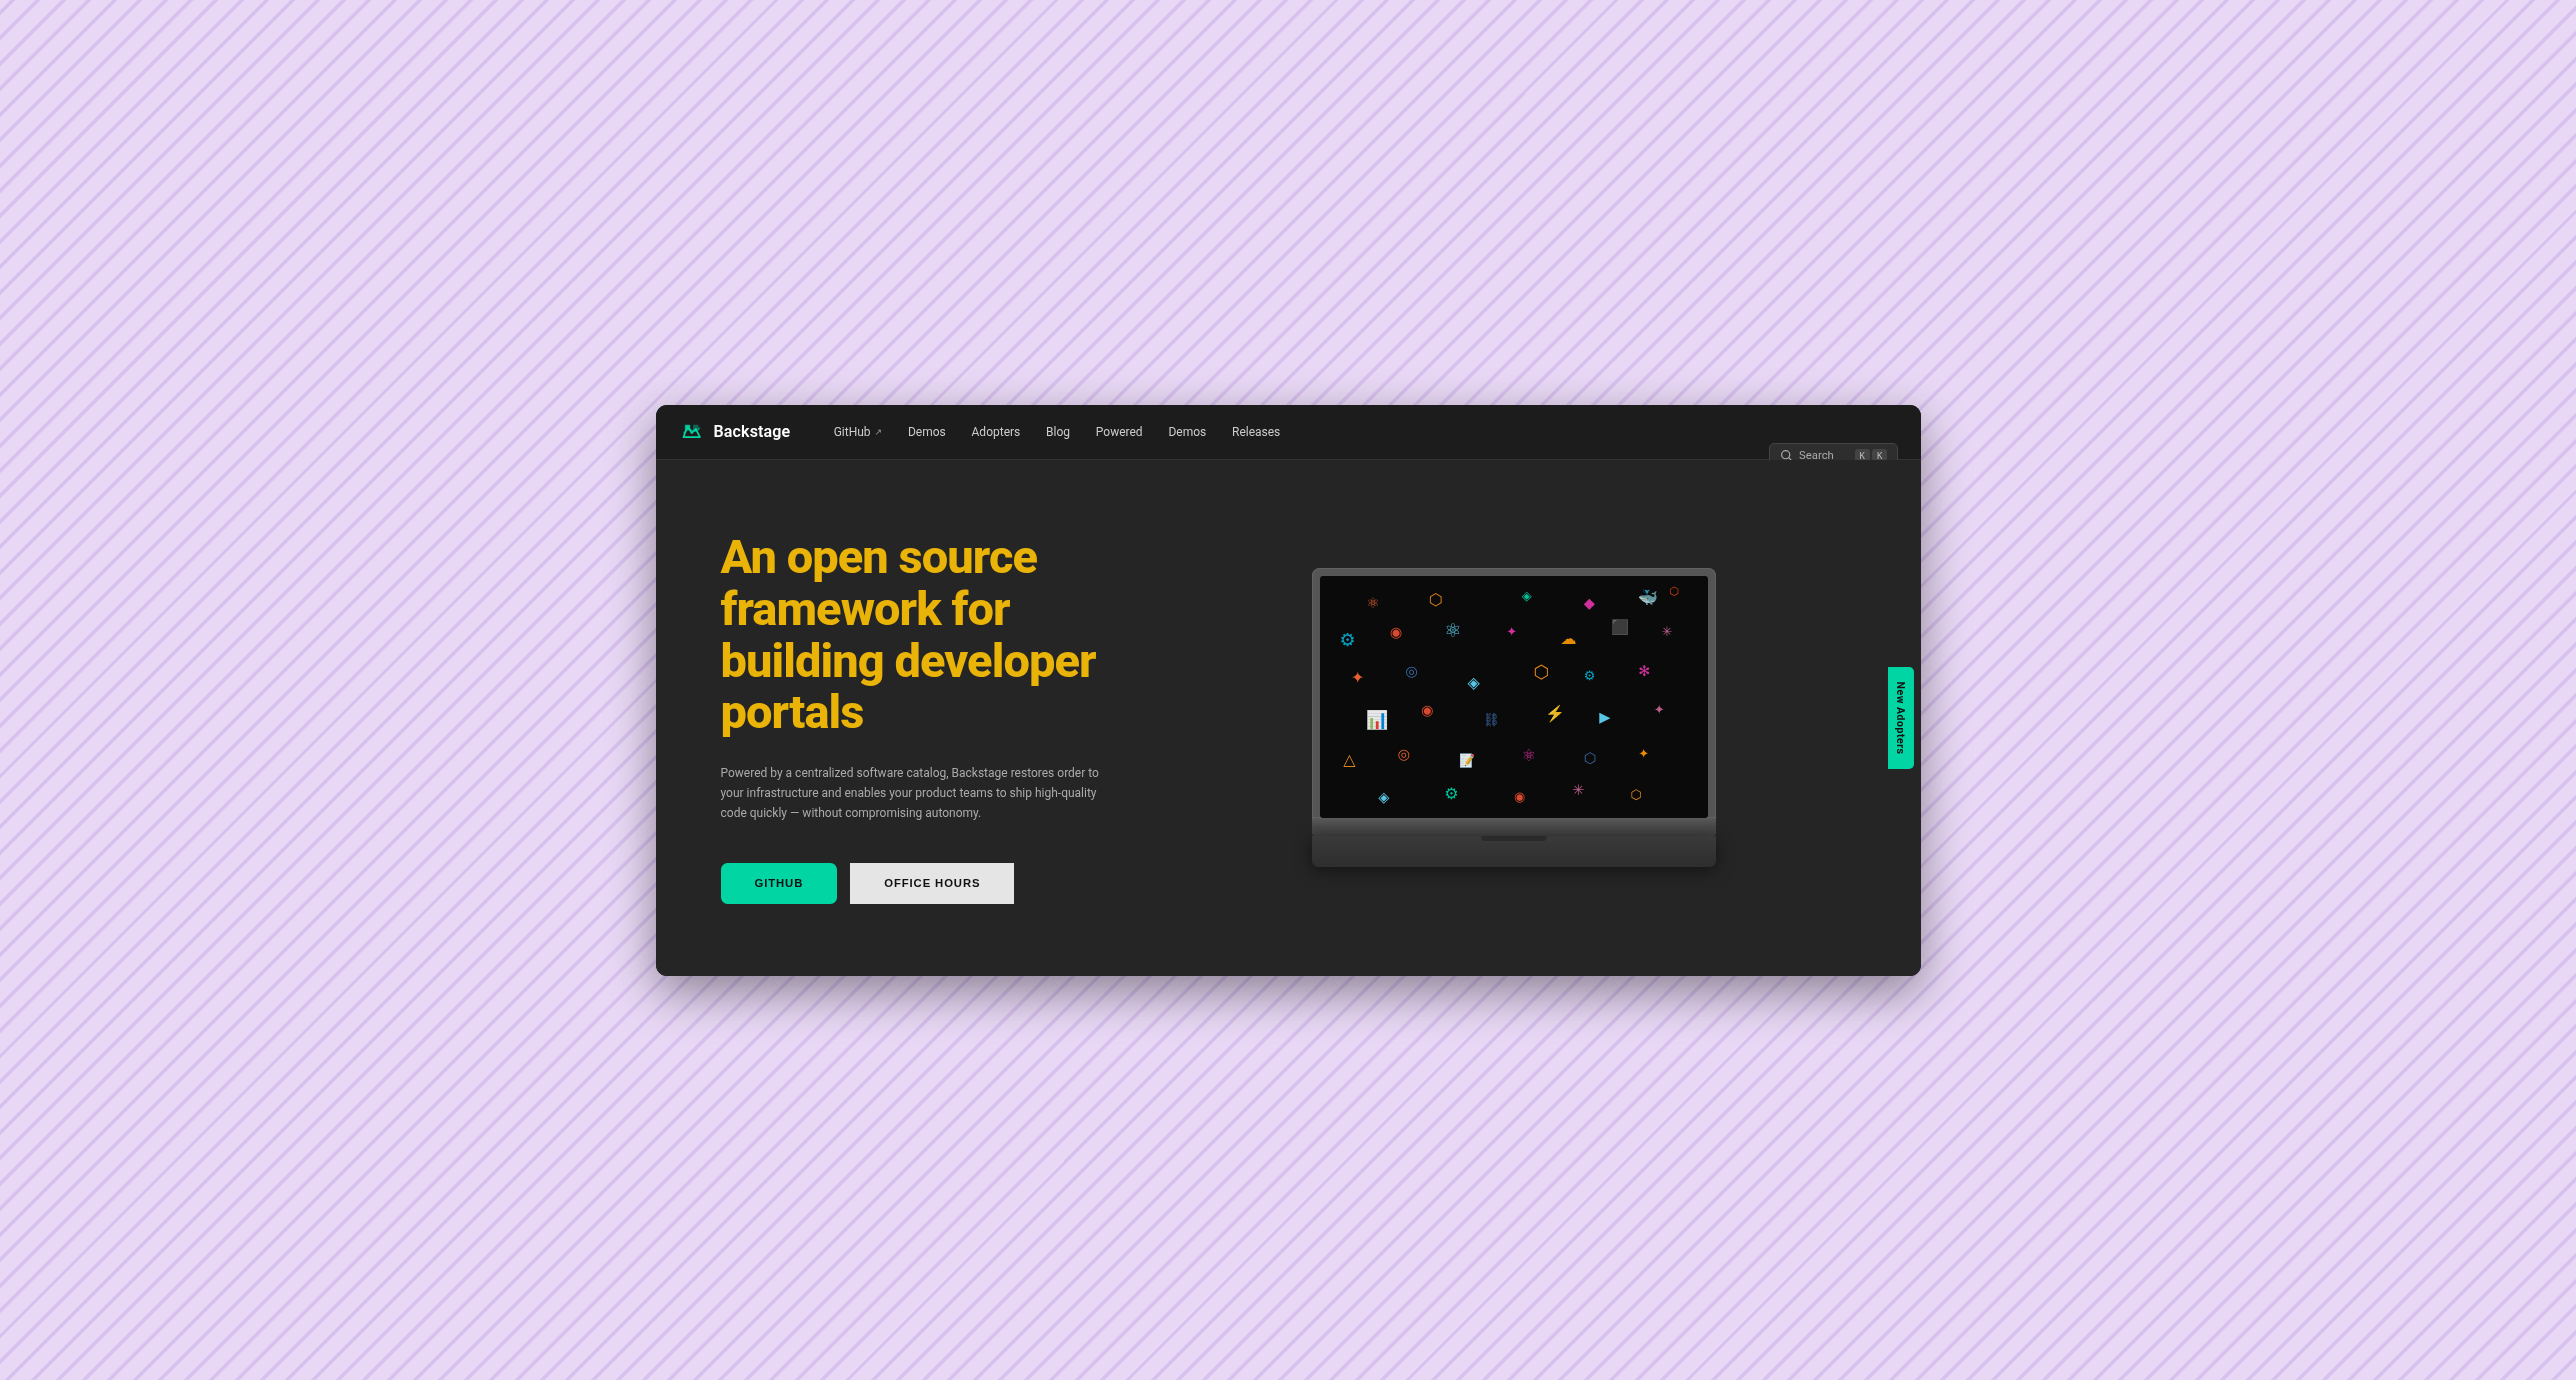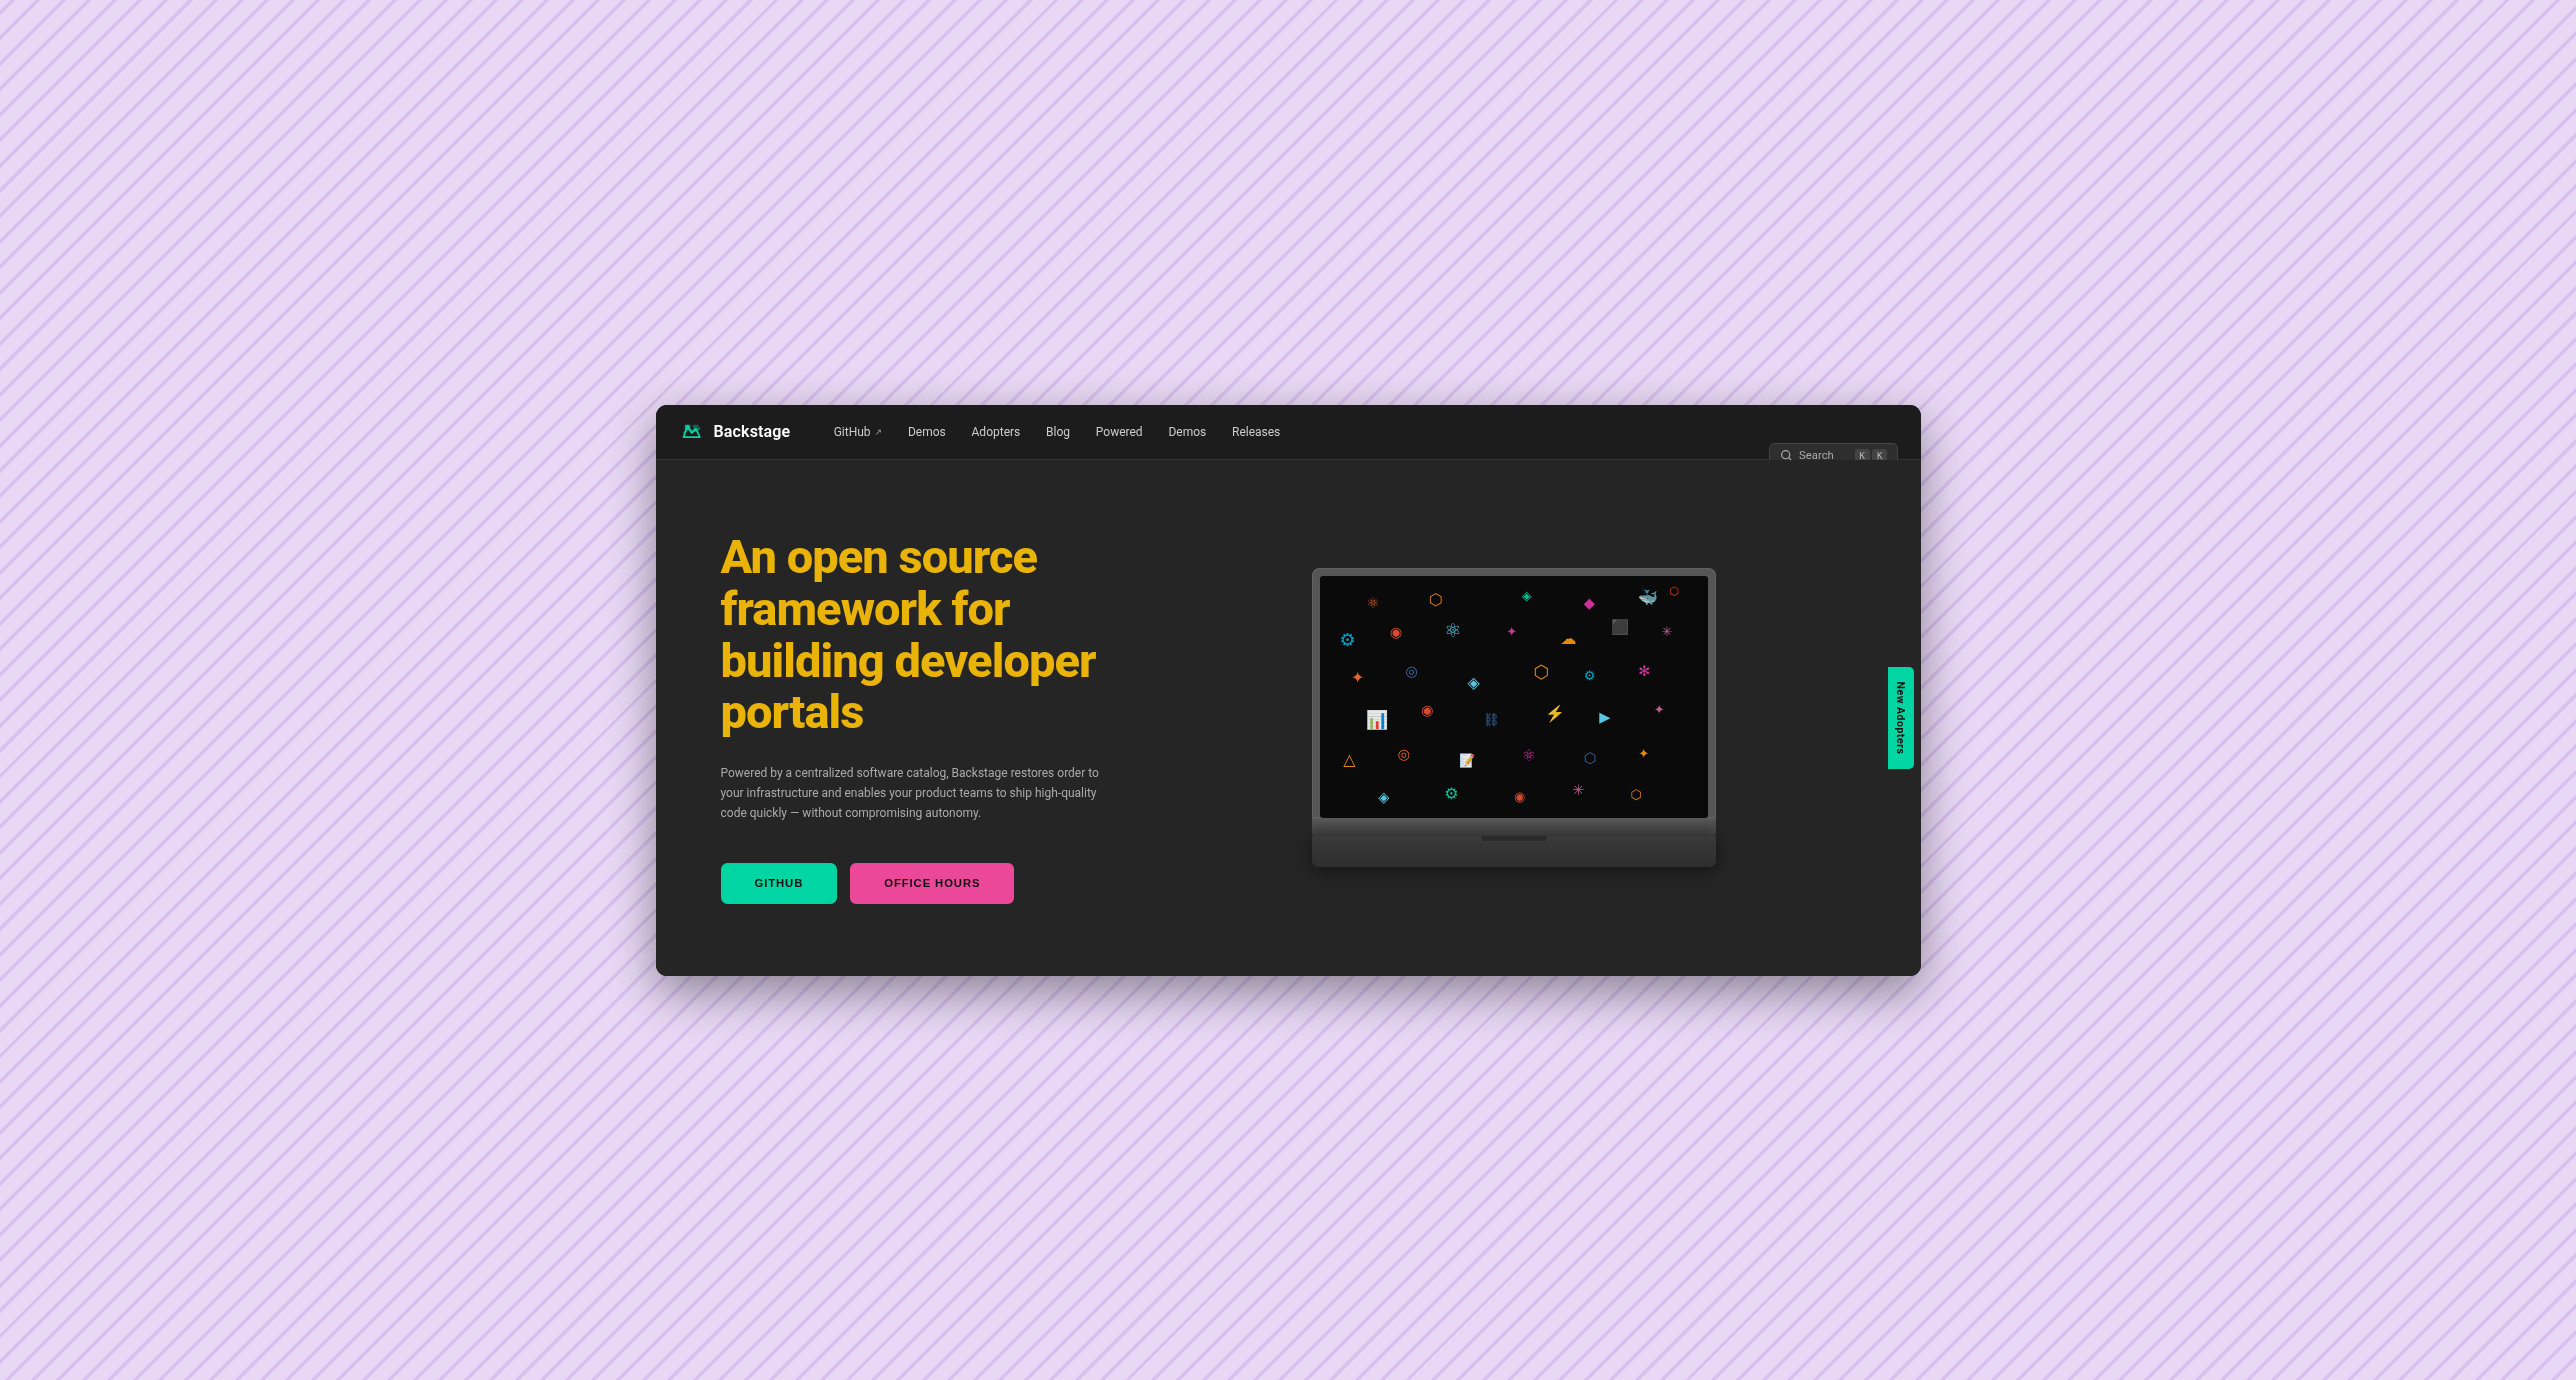--- a/index.html
+++ b/index.html
@@ -172,28 +172,28 @@
       letter-spacing: 0.08em;
       padding: 14.5px 34px;
       border: none;
       border-radius: 6.5px;
       cursor: pointer;
       text-transform: uppercase;
       transition: background 0.15s;
     }
 
     .btn-secondary {
-      background: #ec4899;
+      background: #e5e5e5;
       color: #111;
       font-weight: 700;
       font-size: 11.3px;
       letter-spacing: 0.08em;
       padding: 14.5px 34px;
       border: none;
-      border-radius: 6px;
+      border-radius: 0;
       cursor: pointer;
       text-transform: uppercase;
       transition: background 0.15s;
     }
 
     
     .hero-visual {
       flex: 1;
       display: flex;
       justify-content: center;

